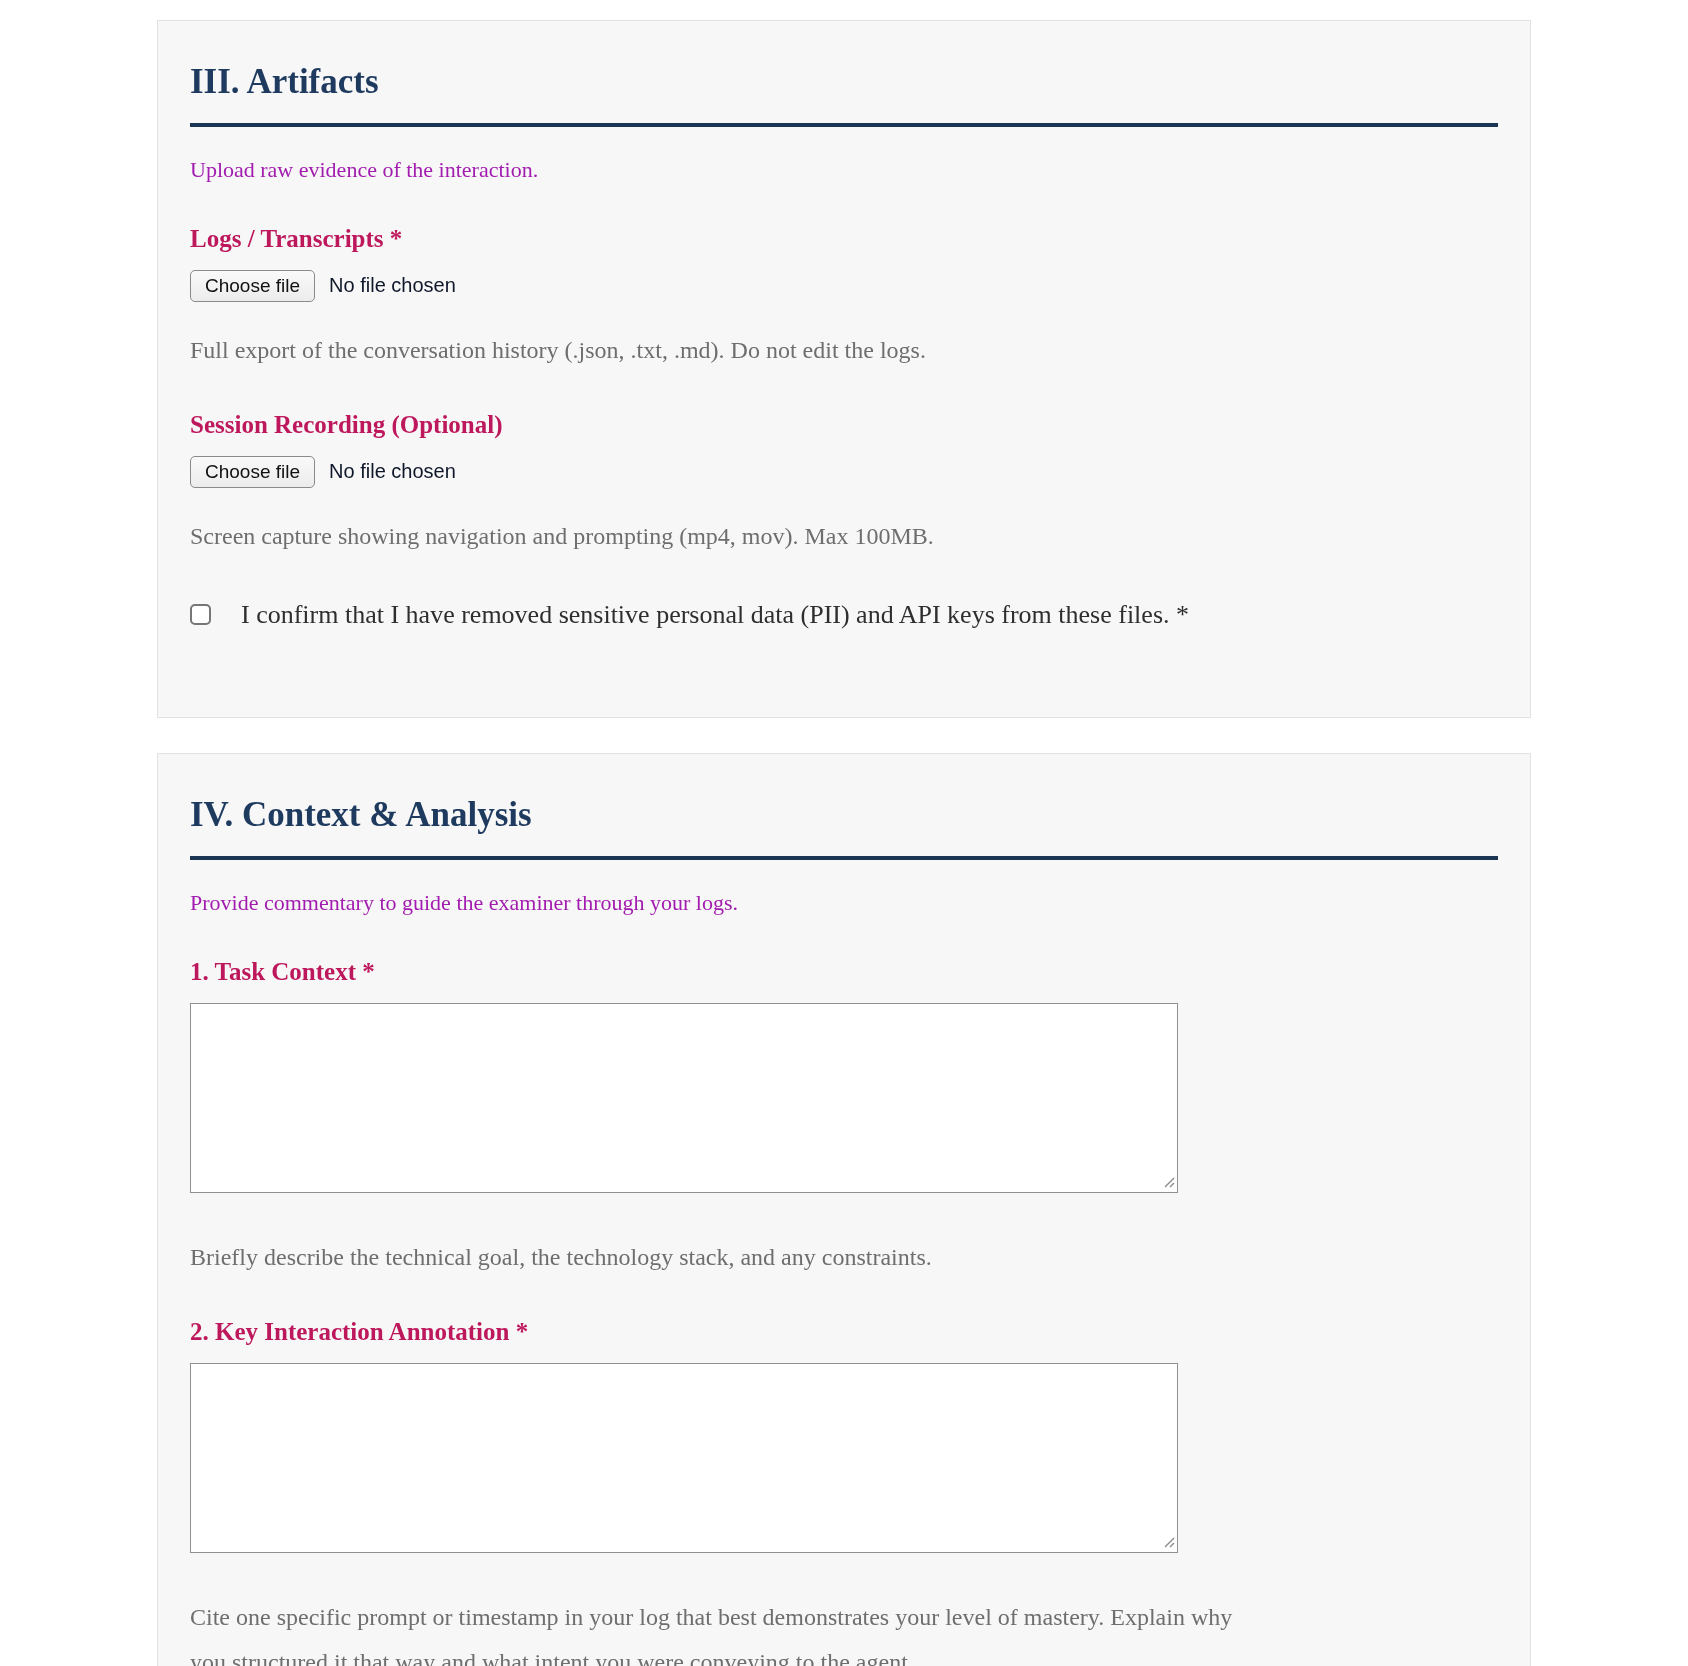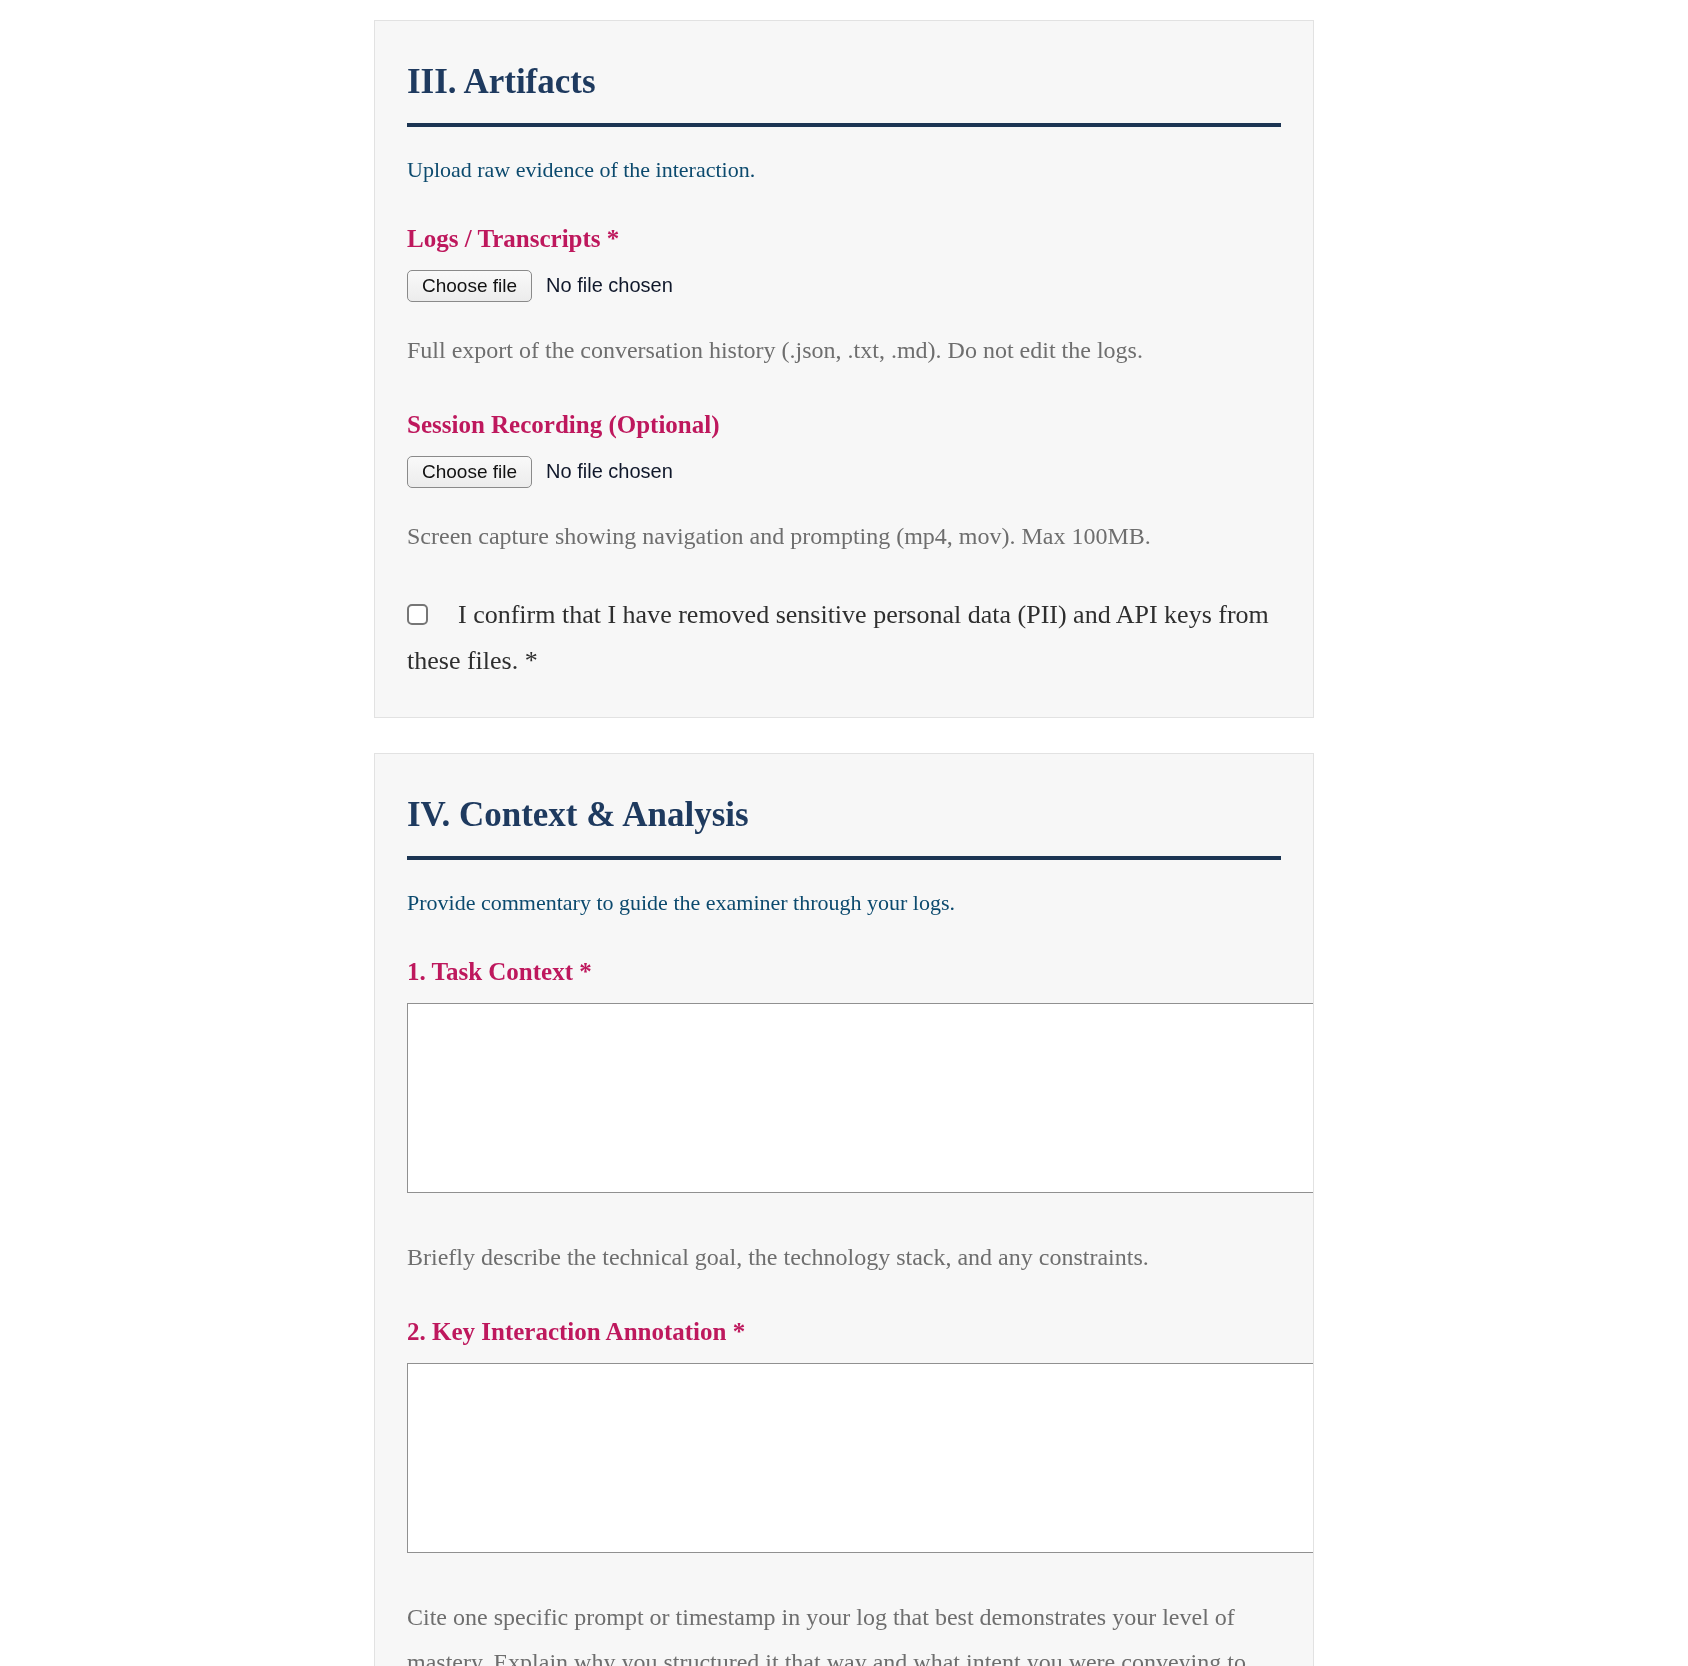--- a/index.html
+++ b/index.html
@@ -5,21 +5,21 @@
   html, body {
     margin: 0;
     padding: 0;
     background: #ffffff;
     width: 1688px;
     height: 1666px;
     overflow: hidden;
     font-family: "Liberation Serif", serif;
   }
   .card {
-    width: 940px;
+    width: 1374px;
     margin: 0 auto;
     background: #f7f7f7;
     border: 1px solid #e2e2e2;
     box-sizing: border-box;
     padding: 40px 32px 0 32px;
     overflow: hidden;
   }
   .card-artifacts { margin-top: 20px; height: 698px; }
   .card-context   { margin-top: 35px; height: 960px; }
 
@@ -33,21 +33,21 @@
   .section-rule {
     height: 4px;
     background: #1c3553;
     margin: 20px 0 0 0;
     border: none;
   }
   .section-desc {
     margin: 28px 0 0 0;
     font-size: 22px;
     line-height: 1.4;
-    color: #0c4a6e;
+    color: #a21caf;
   }
   .field-label {
     margin: 38px 0 0 0;
     font-size: 25px;
     line-height: 1.2;
     font-weight: bold;
     color: #be185d;
   }
   .file-input {
     margin-top: 16px;

